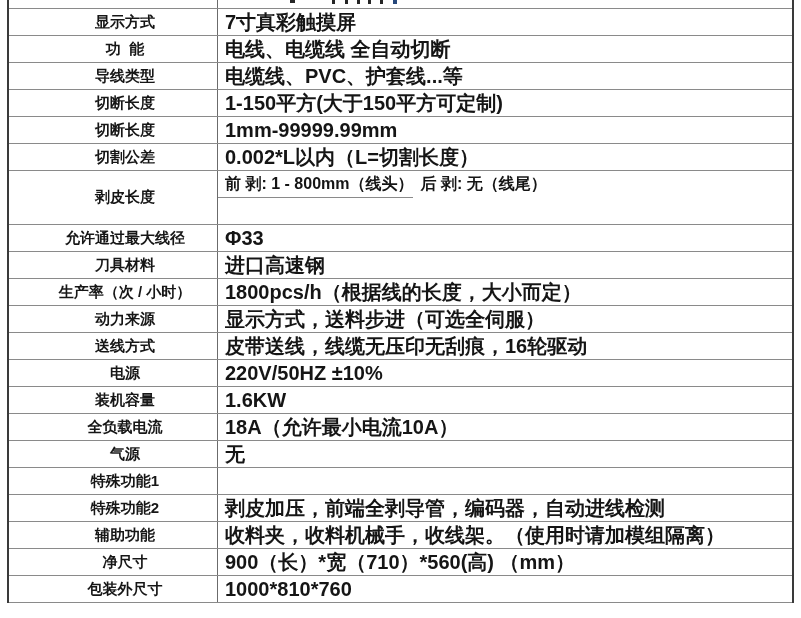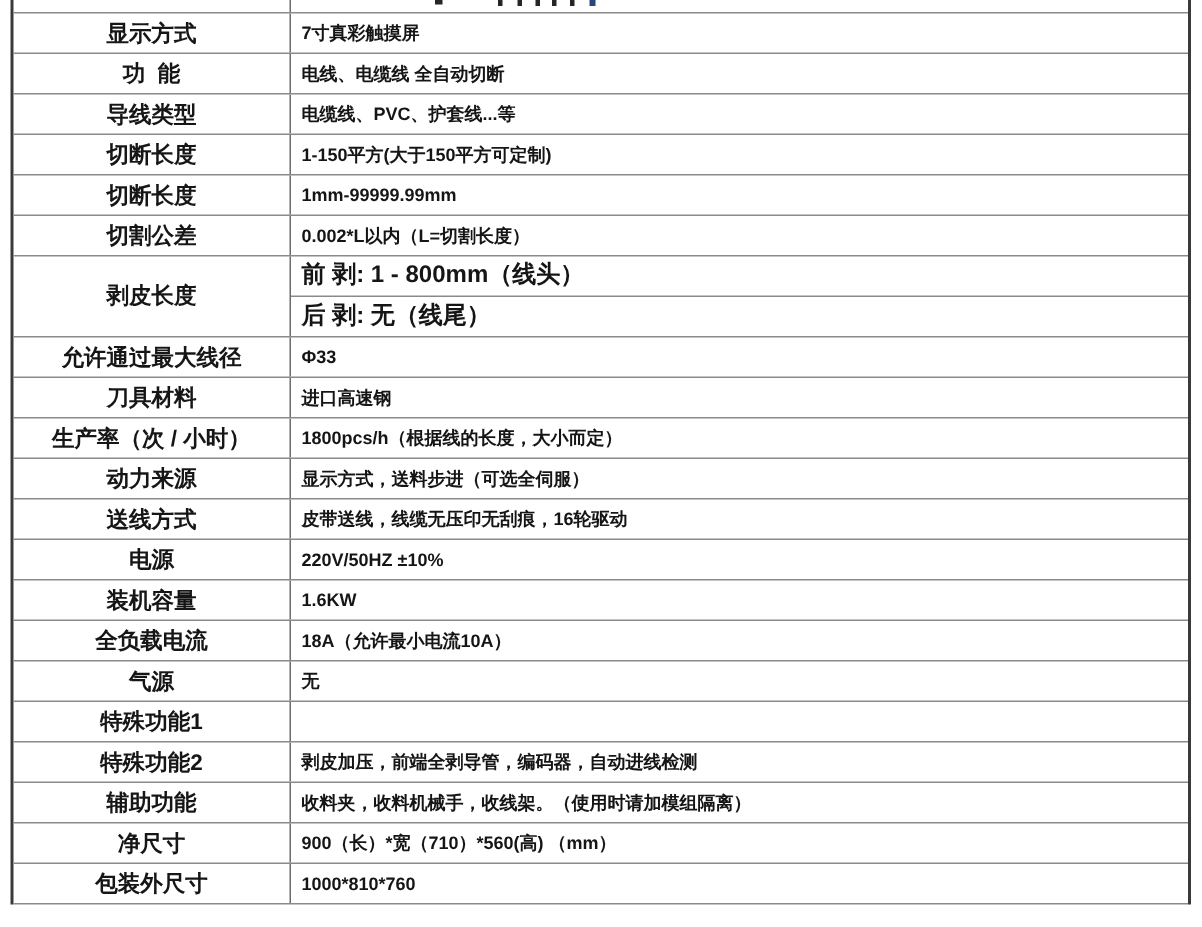--- a/index.html
+++ b/index.html
@@ -45,36 +45,36 @@
     min-width: 185px;
     border-right: 1px solid #6b6b6b;
     display: flex;
     align-items: center;
     justify-content: center;
     text-align: center;
     font-weight: bold;
     font-size: 15px;
     color: #161616;
     white-space: pre;
+    margin-left: 24px;
   }
   .cell.value {
     flex: 1;
     display: flex;
     align-items: center;
     padding-left: 7px;
     font-weight: bold;
-    font-size: 12px;
+    font-size: 20px;
     color: #151515;
     white-space: pre;
     text-align: center;
   }
   .value-stack {
     flex: 1;
     display: flex;
-    flex-direction: column;
   }
   .value-stack .sub {
     height: 27px;
     display: flex;
     align-items: center;
     padding-left: 7px;
     font-weight: bold;
     font-size: 16px;
     color: #151515;
     white-space: pre;

